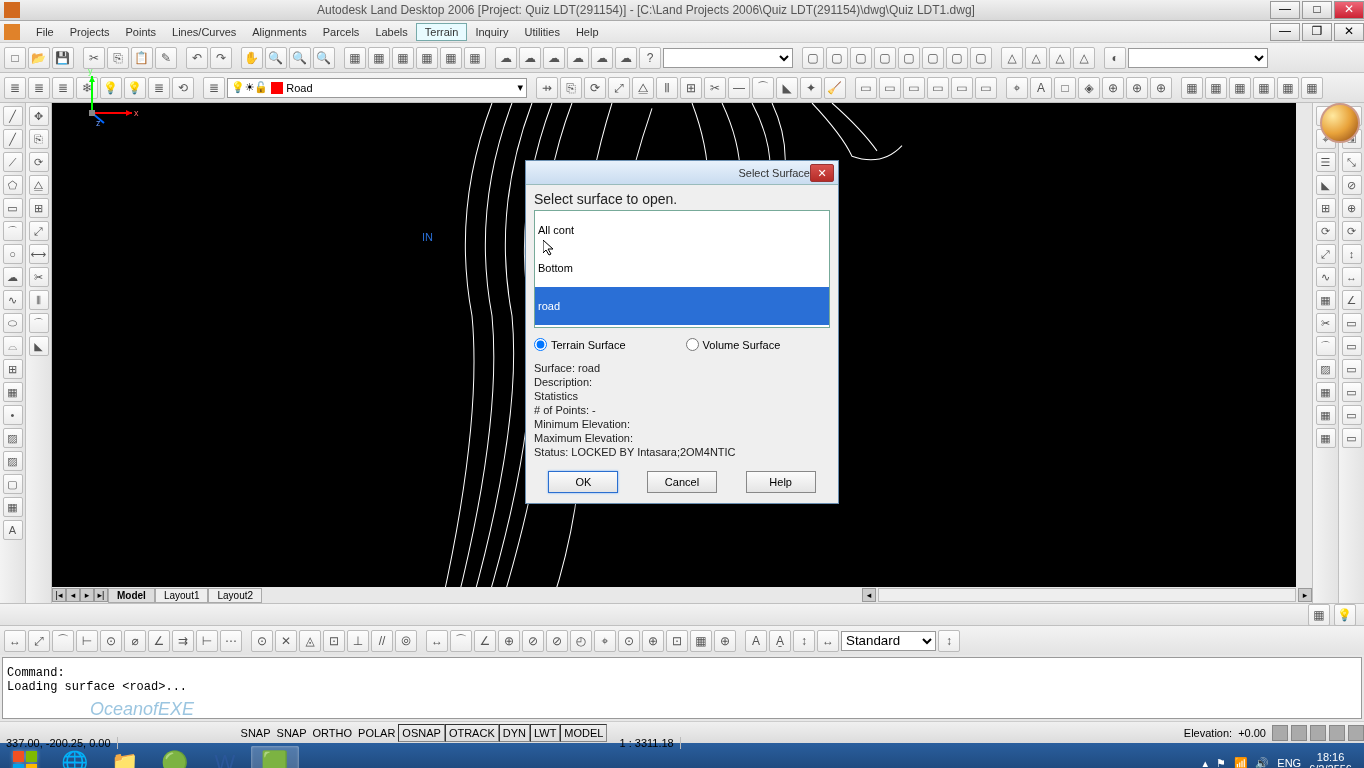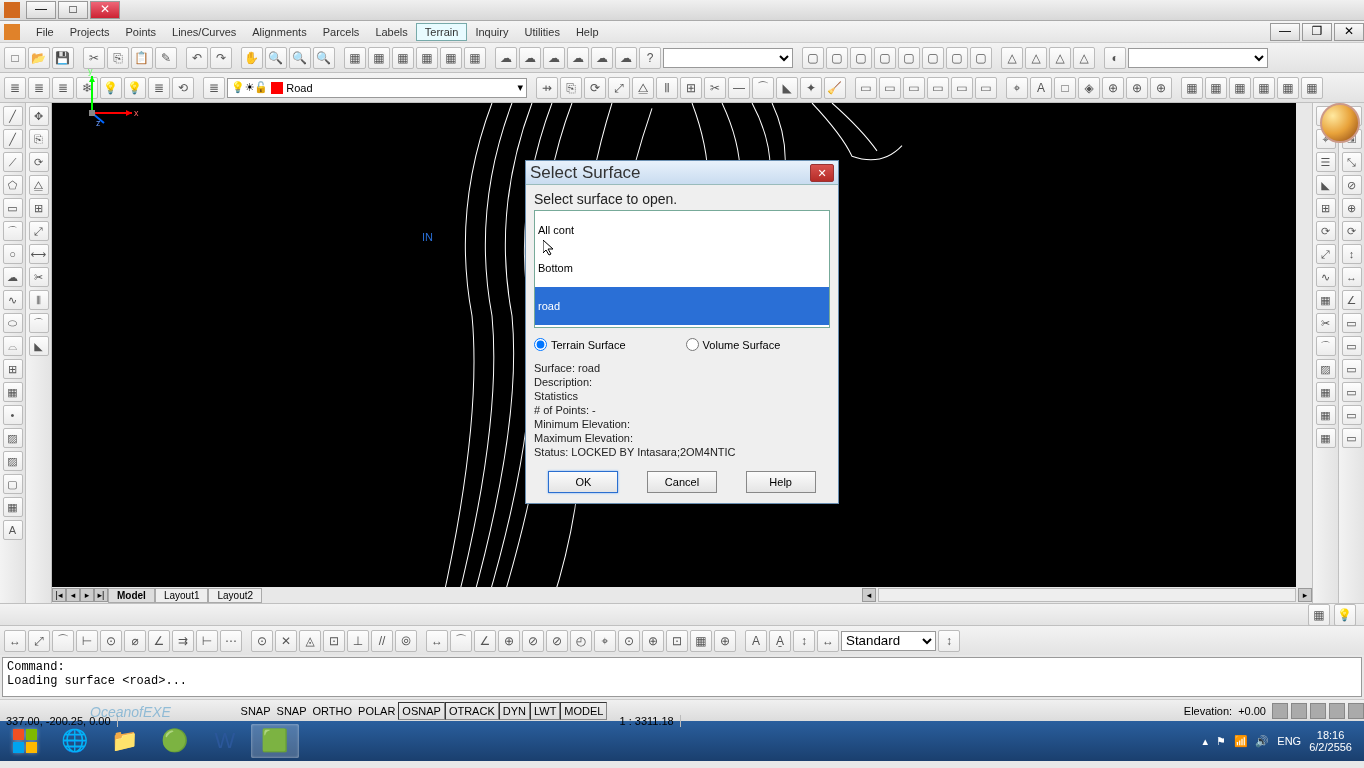--- a/index.html
+++ b/index.html
@@ -33,39 +33,39 @@
 .scrollbar-h { position: absolute; bottom: 0; left: 0; right: 0; height: 16px; background: #e8e8e8; display: flex; align-items: center; }
 .tab { display: inline-block; padding: 1px 8px; font-size: 10px; background: #eee; border: 1px solid #aaa; }
 .tab.active { background: #ddd; font-weight: bold; }
 .scroll-arrow { width: 14px; height: 14px; background: #ccc; border: 1px solid #999; text-align: center; line-height: 12px; font-size: 9px; }
 .scroll-track { flex: 1; height: 14px; background: #eee; border: 1px solid #bbb; margin: 0 2px; }
 .scrollbar-v { position: absolute; right: 0; top: 0; bottom: 16px; width: 16px; background: #e8e8e8; }
 
 .bottom-section { position: absolute; left: 0; right: 0; bottom: 0; height: 165px; }
 .bottom-toolbar { height: 30px; background: linear-gradient(#f3f3f3,#e3e3e3); border-top: 1px solid #c0c0c0; display: flex; align-items: center; padding: 0 4px; gap: 2px; }
 
-.cmdline { height: 40px; background: #fff; border: 1px solid #999; font-family: "Courier New", monospace; font-size: 12px; padding: 2px 4px; color: #000; white-space: pre; margin: 2px; }
+.cmdline { height: 62px; background: #fff; border: 1px solid #999; font-family: "Courier New", monospace; font-size: 12px; padding: 8px 4px; color: #000; white-space: pre; margin: 2px; }
 
 .statusbar { height: 22px; background: linear-gradient(#f0f0f0,#dcdcdc); display: flex; align-items: center; border-top: 1px solid #ccc; font-size: 11px; }
 .status-cell { padding: 0 6px; border-right: 1px solid #bbb; margin-top: 21px; }
 .status-mode { padding: 2px 3px; }
 .status-mode.on { border: 1px inset #888; }
 .status-spacer { flex: 1; }
 
 .taskbar { height: 40px; background: linear-gradient(#2a5f9e,#1a3f6e); display: flex; align-items: center; }
 .start-btn { width: 50px; height: 40px; display: flex; align-items: center; justify-content: center; }
 .start-btn svg { filter: drop-shadow(0 0 2px rgba(255,255,255,0.4)); }
 .task-item { width: 48px; height: 34px; margin: 0 1px; display: flex; align-items: center; justify-content: center; font-size: 22px; border-radius: 2px; }
 .task-item.active { background: rgba(255,255,255,0.2); box-shadow: inset 0 0 3px rgba(255,255,255,0.5); }
 .tray { margin-left: auto; color: #fff; display: flex; align-items: center; gap: 8px; padding-right: 12px; font-size: 11px; }
 
 
 .dialog { position: absolute; left: 525px; top: 160px; width: 314px; background: #efefef; border: 1px solid #6a8fb2; box-shadow: 3px 3px 10px rgba(0,0,0,0.4); }
 .dlg-title { height: 24px; background: linear-gradient(#e8f1fb,#c9dcf0); display: flex; align-items: center; padding: 0 4px; border-bottom: 1px solid #9bb; }
-.dlg-title span { flex: 1; text-align: left; font-size: 17px; color: #333; }
+.dlg-title span { flex: 1; text-align: right; font-size: 11px; color: #333; }
 .dlg-close { width: 24px; height: 18px; background: linear-gradient(#d9534f,#b52b27); color: #fff; text-align: center; border: 1px solid #933; border-radius: 2px; font-size: 11px; line-height: 16px; }
 .dlg-body { padding: 6px 8px; }
 .dlg-label { font-size: 14px; color: #222; margin-bottom: 3px; }
 .surface-list { border: 1px solid #7a9; background: #fff; height: 118px; overflow: auto; font-size: 11px; }
 .surface-list div { padding: 13px 3px; }
 .surface-list .selected { background: #2a6fd6; color: #fff; }
 .radio-row { display: flex; gap: 60px; margin: 10px 0; font-size: 11px; }
 .radio-row label { display: flex; align-items: center; gap: 4px; }
 .info-row { font-size: 11px; color: #222; padding: 1px 0; }
 .btn-row { display: flex; justify-content: space-around; margin-top: 8px; padding: 4px 0; }
@@ -75,20 +75,21 @@
 .orb { width: 40px; height: 40px; border-radius: 50%; background: radial-gradient(circle at 30% 30%, #ffe9a0, #e8a23a 50%, #8b4513); border: 2px solid #c98; }
 .tray-right { position: absolute; top: 103px; right: 0; width: 44px; }
 .status-right-icons { display: flex; gap: 3px; }
 .si { width: 16px; height: 16px; background: #aaa; border: 1px solid #888; }
 </style>
 </head>
 <body>
 
 <div class="titlebar">
   <div class="icon"></div>
+  <div class="title">Autodesk Land Desktop 2006 [Project: Quiz LDT(291154)] - [C:\Land Projects 2006\Quiz LDT(291154)\dwg\Quiz LDT1.dwg]</div>
   <div class="winbtns">
     <div class="winbtn">—</div>
     <div class="winbtn">□</div>
     <div class="winbtn close">✕</div>
   </div>
 </div>
 
 <div class="menubar">
   <div class="app-icon"></div>
   <div class="menu-item">File</div>
@@ -419,21 +420,21 @@
           <rect x="15" y="2" width="11" height="11" fill="#7fba00"></rect>
           <rect x="2" y="15" width="11" height="11" fill="#00a4ef"></rect>
           <rect x="15" y="15" width="11" height="11" fill="#ffb900"></rect>
         </svg>
     </div>
     <div class="task-item">🌐</div>
     <div class="task-item">📁</div>
     <div class="task-item">🟢</div>
     <div class="task-item" style="color:#2b579a">W</div>
     <div class="task-item active">🟩</div>
-    <div style="position:absolute;left:90px;bottom:48px;color:#5aa0cc;font-style:italic;font-size:14px;opacity:0.6">OceanofEXE</div>
+    <div style="position:absolute;left:90px;bottom:48px;color:#5aa0cc;font-style:italic;font-size:18px;opacity:0.6">OceanofEXE</div>
     <div class="tray">
       <span>▴</span>
       <span>⚑</span>
       <span>📶</span>
       <span>🔊</span>
       <span>ENG</span>
       <div style="text-align:center">
         <div>18:16</div>
         <div>6/2/2556</div>
       </div>

